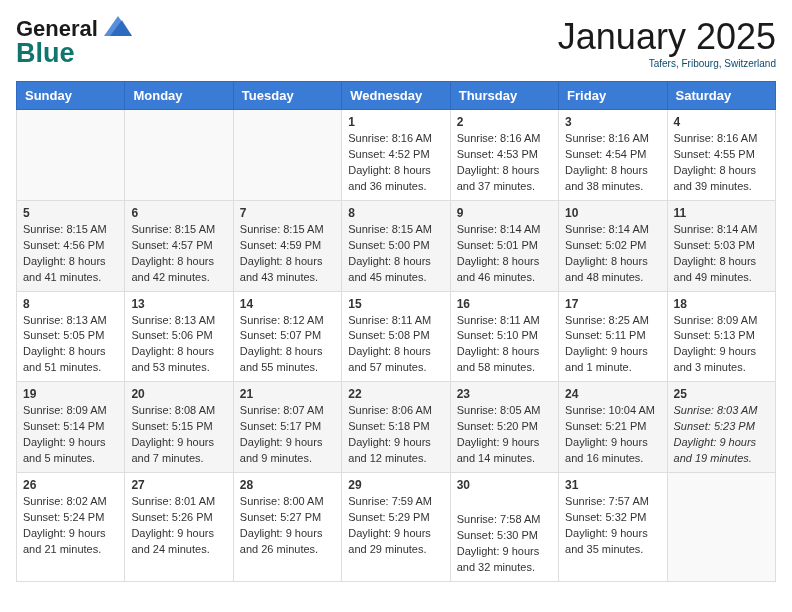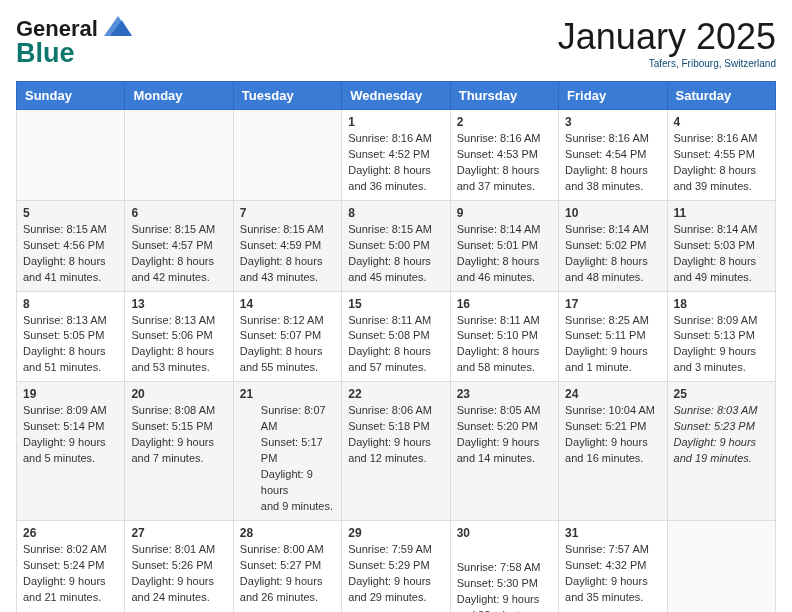--- a/index.html
+++ b/index.html
@@ -279,21 +279,21 @@
         </td>
         <td>
           <span class="day-num">20</span>
           <div class="day-info" style="white-space: pre-line;">Sunrise: 8:08 AM
 Sunset: 5:15 PM
 Daylight: 9 hours
 and 7 minutes.</div>
         </td>
         <td>
           <span class="day-num">21</span>
-          <div class="day-info" style="white-space: pre-line; margin-left: 21px;">Sunrise: 8:07 AM
+          <div class="day-info" style="white-space: pre-line;">Sunrise: 8:07 AM
 Sunset: 5:17 PM
 Daylight: 9 hours
 and 9 minutes.</div>
         </td>
         <td>
           <span class="day-num">22</span>
           <div class="day-info" style="white-space: pre-line;">Sunrise: 8:06 AM
 Sunset: 5:18 PM
 Daylight: 9 hours
 and 12 minutes.</div>
@@ -352,20 +352,20 @@
         <td>
           <span class="day-num">30</span>
           <div class="day-info" style="white-space: pre-line; margin-top: 20px;">Sunrise: 7:58 AM
 Sunset: 5:30 PM
 Daylight: 9 hours
 and 32 minutes.</div>
         </td>
         <td>
           <span class="day-num">31</span>
           <div class="day-info" style="white-space: pre-line;">Sunrise: 7:57 AM
-Sunset: 4:32 PM
+Sunset: 5:32 PM
 Daylight: 9 hours
 and 35 minutes.</div>
         </td>
         <td class="empty-cell"></td>
       </tr>
     </tbody>
 </table>
 
 </body></html>

